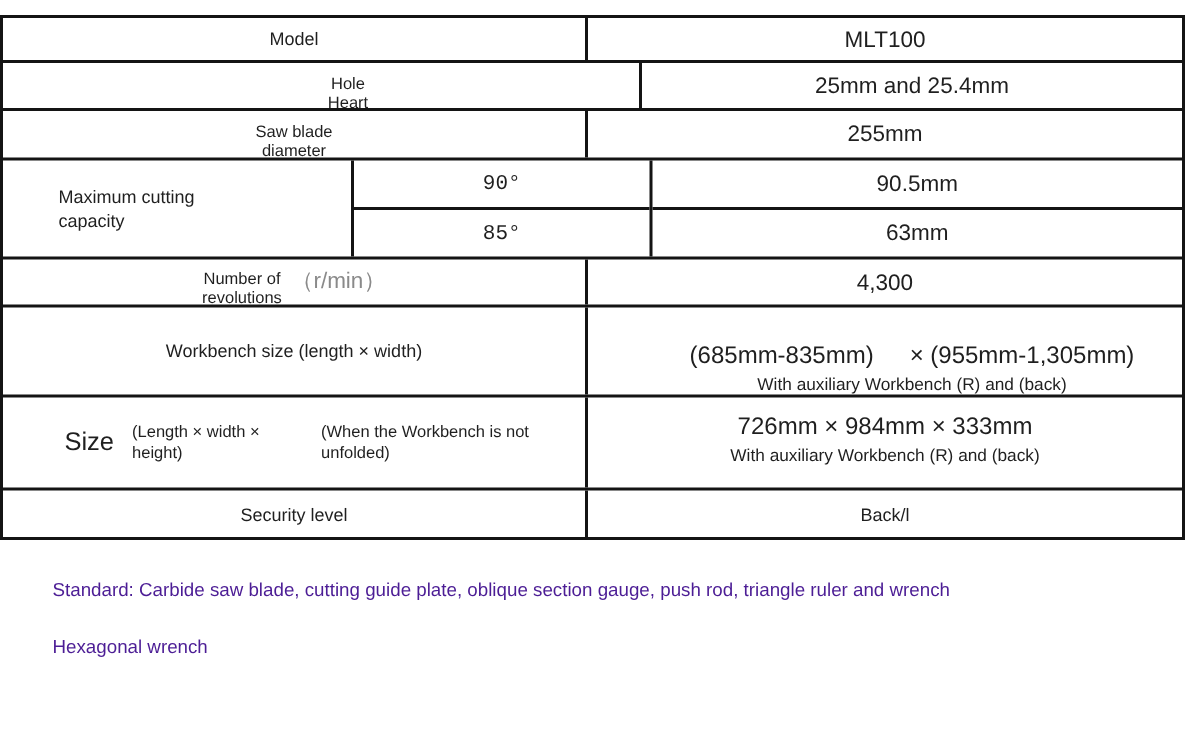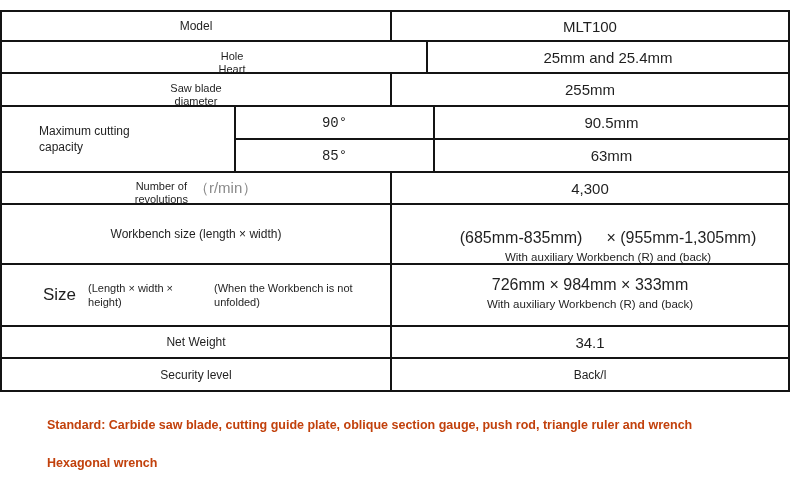--- a/index.html
+++ b/index.html
@@ -46,21 +46,21 @@
   .stack .note{font-size:11.5px;line-height:14px;margin-top:3px;}
   .wb-stack{padding-top:23px;}
   .size-stack{padding-top:10px;}
   
   .size-lc{justify-content:center;padding-left:33px;}
   .size-word{font-size:17px;}
   .size-sub1{font-size:11px;line-height:14px;width:112px;margin-left:12px;}
   .size-sub2{font-size:11px;line-height:14px;width:168px;margin-left:14px;}
   
   .footer{margin:26px 0 0 35px;}
-  .footer p{margin:12px;font-size:12.5px;color:#c2410c;font-weight:bold;}
+  .footer p{margin:0;font-size:12.5px;color:#4c1d95;}
   .footer p + p{margin-top:24px;}
 </style>
 </head>
 <body>
 
 <div class="spec-table">
 
   <div class="row h-model">
     <div class="cell lc label-sm">Model</div>
     <div class="cell vc value-md">MLT100</div>
@@ -121,24 +121,20 @@
       <span class="size-word">Size</span>
       <span class="size-sub1">(Length × width × height)</span>
       <span class="size-sub2">(When the Workbench is not unfolded)</span>
     </div>
     <div class="cell vc stack size-stack">
       <span class="big">726mm × 984mm × 333mm</span>
       <span class="note">With auxiliary Workbench (R) and (back)</span>
     </div>
   </div>
 
-  <div class="row h-net">
-    <div class="cell lc label-sm">Net Weight</div>
-    <div class="cell vc value-md">34.1</div>
-  </div>
 
   <div class="row h-sec">
     <div class="cell lc label-sm">Security level</div>
     <div class="cell vc value-sm">Back/l</div>
   </div>
 
 </div>
 
 <div class="footer">
   <p>Standard: Carbide saw blade, cutting guide plate, oblique section gauge, push rod, triangle ruler and wrench</p>

